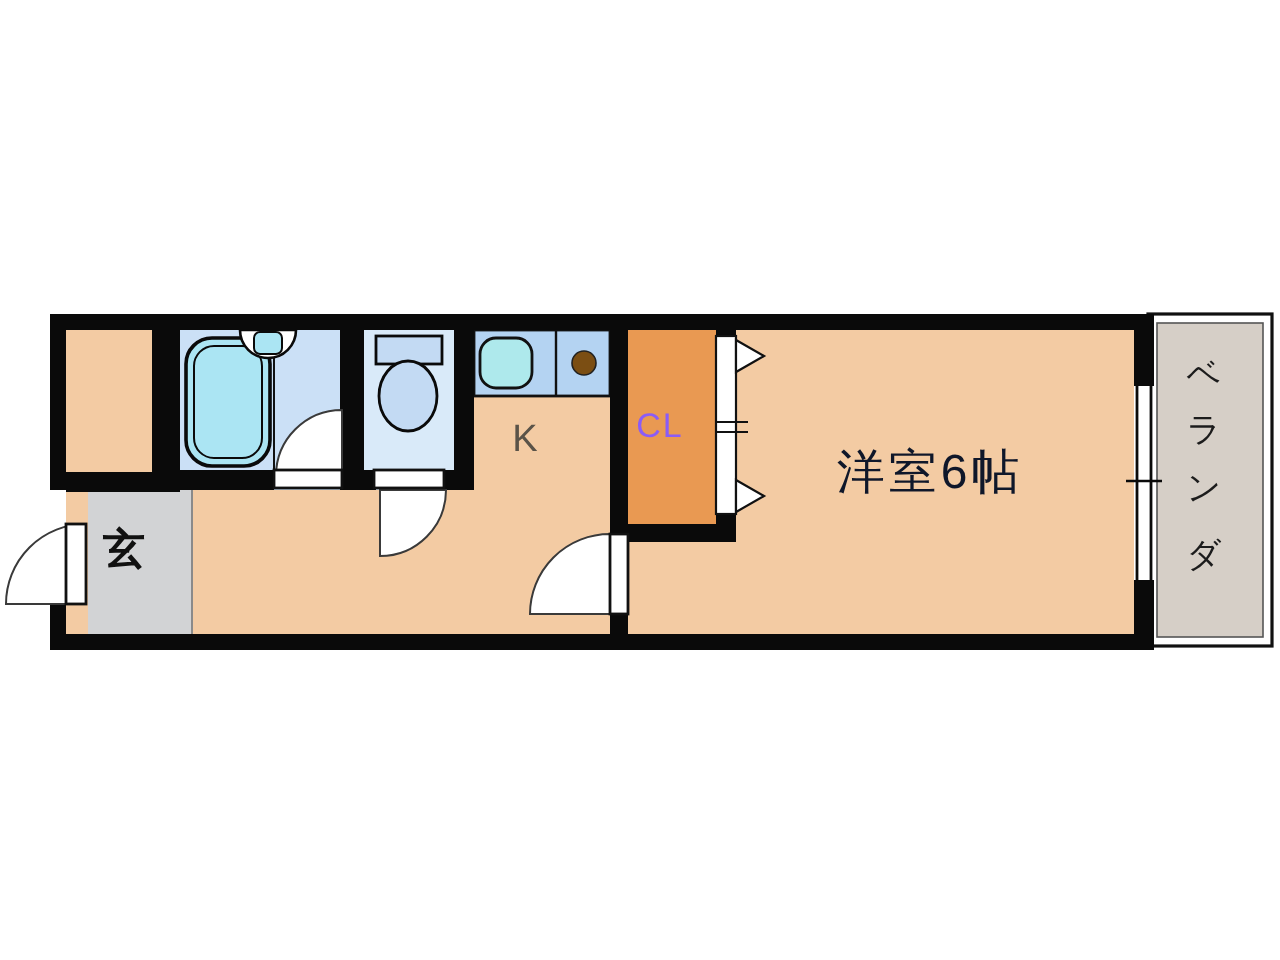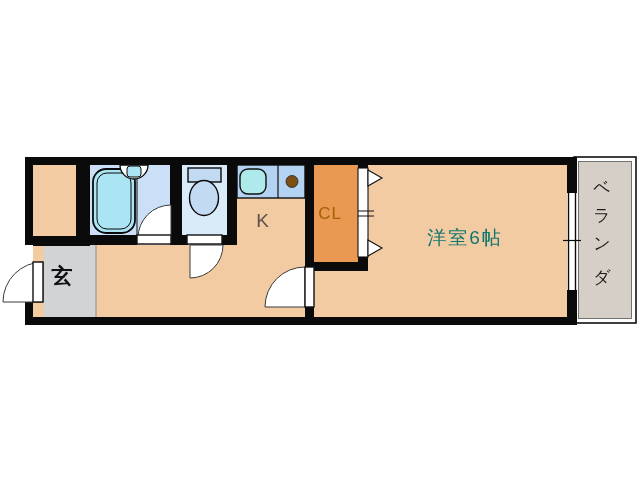--- a/index.html
+++ b/index.html
@@ -2,22 +2,22 @@
 <html><head>
 <meta charset="utf-8">
 <style>
   html,body{margin:0;padding:0;background:#ffffff;}
   body{font-family:"Liberation Sans","DejaVu Sans",sans-serif;}
   #canvas{position:relative;width:640px;height:480px;background:#ffffff;overflow:hidden;}
   #plan-svg{position:absolute;left:0;top:0;}
   .label{position:absolute;transform:translate(-50%,-50%);white-space:nowrap;line-height:1;}
   .label-entrance{font-size:21px;font-weight:bold;color:#111;}
   .label-kitchen{font-size:19px;color:#5a5348;letter-spacing:1px;}
-  .label-closet{font-size:17px;color:#a16207;letter-spacing:1px;}
-  .label-room{font-size:19px;color:#0f766e;letter-spacing:2px;}
+  .label-closet{font-size:17px;color:#8b5cf6;letter-spacing:1px;}
+  .label-room{font-size:24px;color:#0f172a;letter-spacing:2px;}
   .label-veranda{font-size:17px;color:#1c1c1c;writing-mode:vertical-rl;text-orientation:upright;letter-spacing:10px;}
 </style>
 </head>
 <body>
 
 <div id="canvas">
   <svg id="plan-svg" width="640" height="480" viewBox="0 0 640 480">
 
     <g>
       <rect x="574" y="157" width="62" height="166" fill="#ffffff" stroke="#111111" stroke-width="1.6"></rect>

